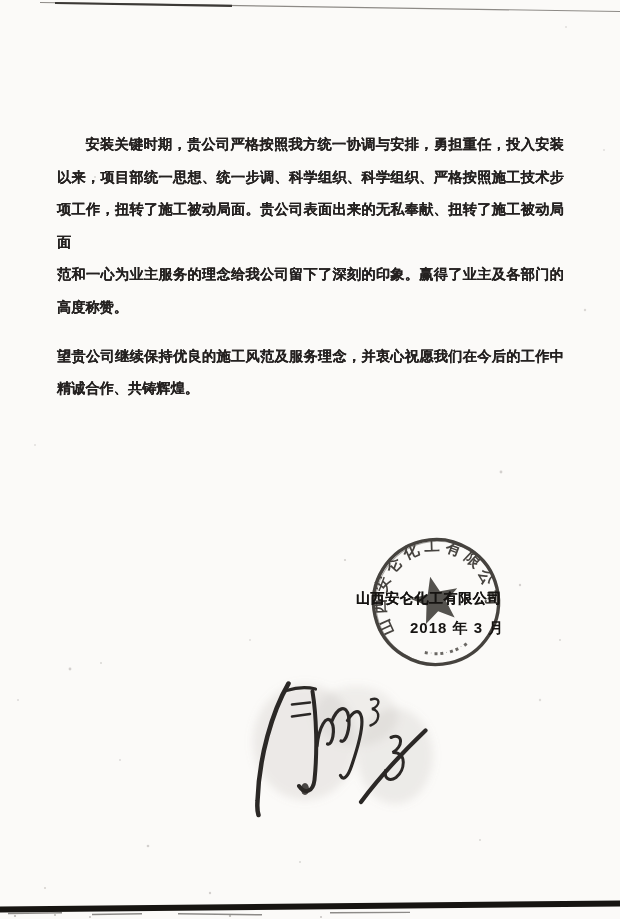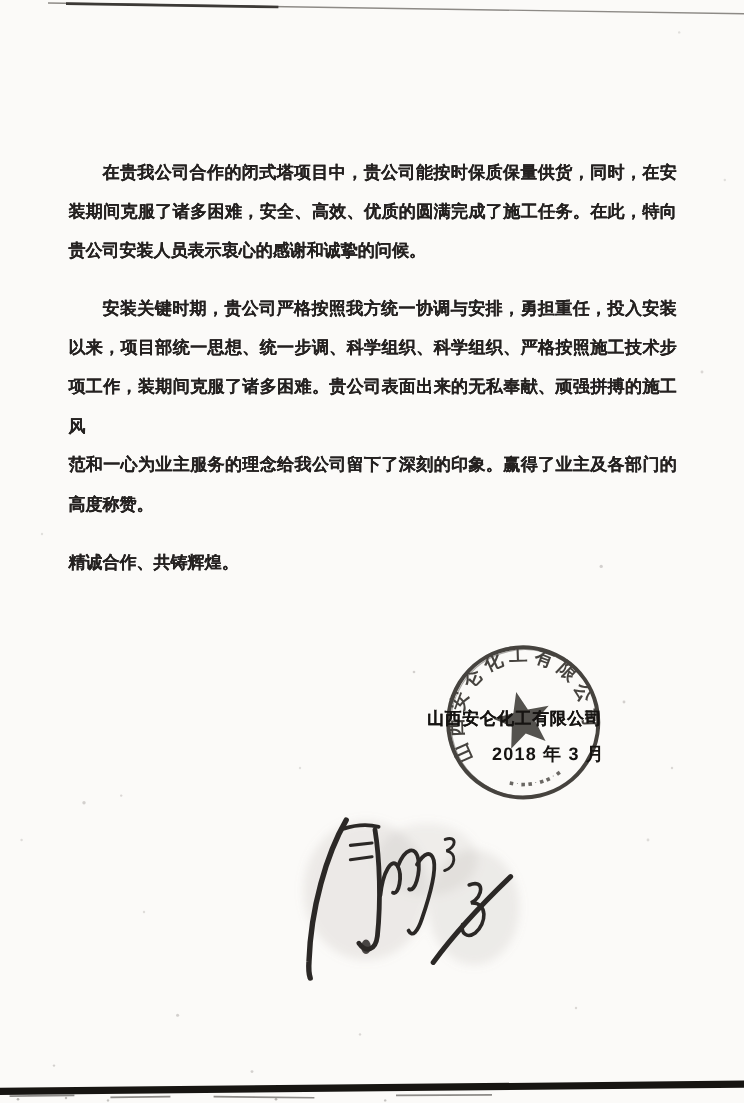--- a/index.html
+++ b/index.html
@@ -94,32 +94,28 @@
       <circle cx="520" cy="585" r="1.2" opacity=".3"></circle>
         <circle cx="345" cy="560" r="1.1" opacity=".3"></circle>
       <circle cx="560" cy="640" r="1" opacity=".25"></circle>
         <circle cx="250" cy="640" r="1" opacity=".2"></circle>
     </g>
   </svg>
 
   <div class="layer textlayer">
     <div class="body">
       <p>
-        <span class="line fill first">在贵我公司合作的闭式塔项目中，贵公司能按时保质保量供货，同时，在安</span>
-        <span class="line fill">装期间克服了诸多困难，安全、高效、优质的圆满完成了施工任务。在此，特向</span>
-        <span class="line">贵公司安装人员表示衷心的感谢和诚挚的问候。</span>
-      </p>
-      <p>
         <span class="line fill first">安装关键时期，贵公司严格按照我方统一协调与安排，勇担重任，投入安装</span>
         <span class="line fill">以来，项目部统一思想、统一步调、科学组织、科学组织、严格按照施工技术步</span>
-        <span class="line fill">项工作，装期间克服了诸多困难。贵公司表面出来的无私奉献、顽强拼搏的施工风</span>
+        <span class="line fill">项工作，扭转了施工被动局面。贵公司表面出来的无私奉献、扭转了施工被动局面</span>
         <span class="line fill">范和一心为业主服务的理念给我公司留下了深刻的印象。赢得了业主及各部门的</span>
         <span class="line">高度称赞。</span>
       </p>
       <p>
+        <span class="line fill">望贵公司继续保持优良的施工风范及服务理念，并衷心祝愿我们在今后的工作中</span>
         <span class="line">精诚合作、共铸辉煌。</span>
       </p>
     </div>
   </div>
 
   <div class="stamp-block">
     <svg class="seal-svg" viewBox="0 0 162 162">
       <g transform="rotate(-13 81 81)" stroke="#2e2a26" fill="#2e2a26">
         <circle cx="81" cy="81" r="62.5" fill="none" stroke-width="3.4"></circle>
         <circle cx="81.8" cy="81.8" r="61.2" fill="none" stroke-width="1" opacity=".45"></circle>

